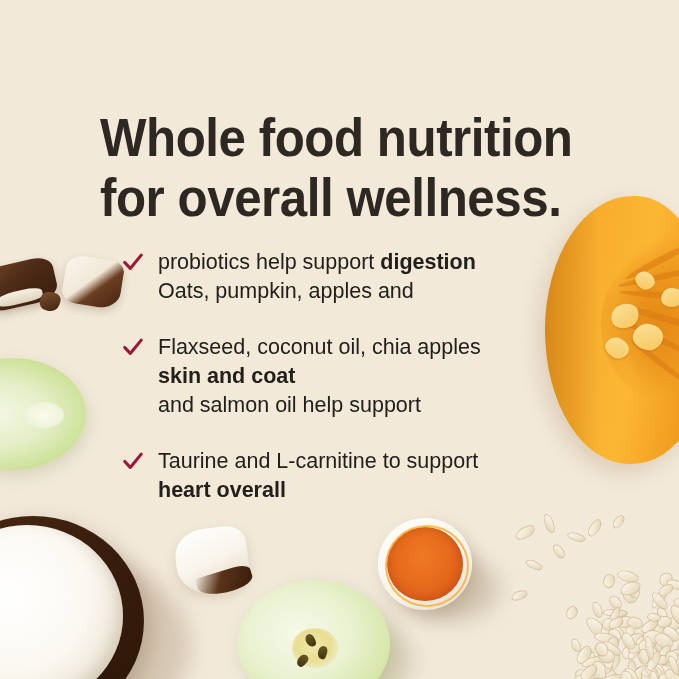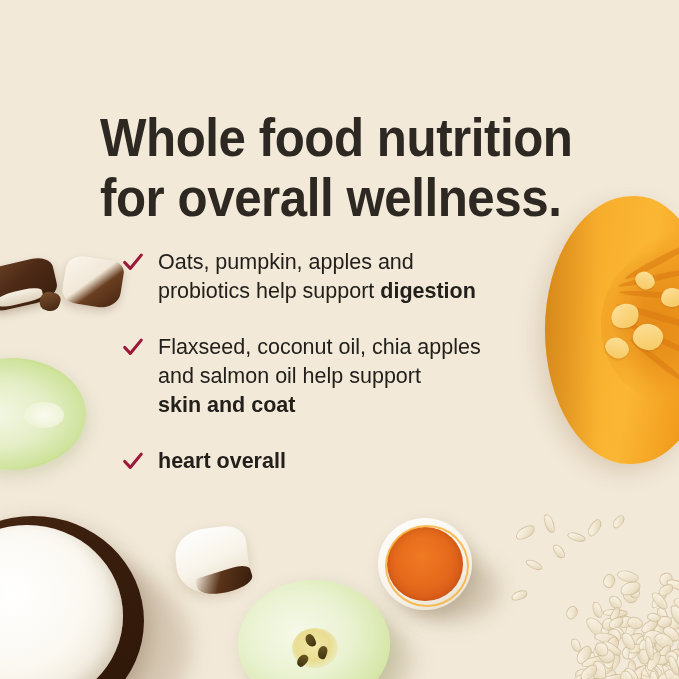--- a/index.html
+++ b/index.html
@@ -486,32 +486,33 @@
   <h1 class="headline">
     <span class="hl-line">Whole food nutrition</span>
     <span class="hl-line">for overall wellness.</span>
   </h1>
 
   <ul class="bullets" id="bullet-list" style="list-style:none; margin:0; padding:0;">
       <li class="bullet">
         <svg class="check-icon" viewBox="0 0 24 24">
           <path d="M3 12.5 L9 19 L21 4.5" fill="none" stroke="#9c1838" stroke-width="3.4" stroke-linecap="round" stroke-linejoin="round"></path>
         </svg>
+        <span class="line"><span>probiotics help support </span><span class="em">digestion</span></span>
         <span class="line"><span>Oats, pumpkin, apples and</span></span>
-        <span class="line"><span>probiotics help support </span><span class="em">digestion</span></span>
       </li>
       <li class="bullet">
         <svg class="check-icon" viewBox="0 0 24 24">
           <path d="M3 12.5 L9 19 L21 4.5" fill="none" stroke="#9c1838" stroke-width="3.4" stroke-linecap="round" stroke-linejoin="round"></path>
         </svg>
         <span class="line"><span>Flaxseed, coconut oil, chia apples</span></span>
+        <span class="line"><span class="em">skin and coat</span></span>
         <span class="line"><span>and salmon oil help support</span></span>
-        <span class="line"><span class="em">skin and coat</span></span>
       </li>
       <li class="bullet">
         <svg class="check-icon" viewBox="0 0 24 24">
           <path d="M3 12.5 L9 19 L21 4.5" fill="none" stroke="#9c1838" stroke-width="3.4" stroke-linecap="round" stroke-linejoin="round"></path>
         </svg>
+        <span class="line"><span>Taurine and L-carnitine to support</span></span>
         <span class="line"><span class="em">heart overall</span></span>
       </li>
     </ul>
 
 </div>
 
 </body></html>

